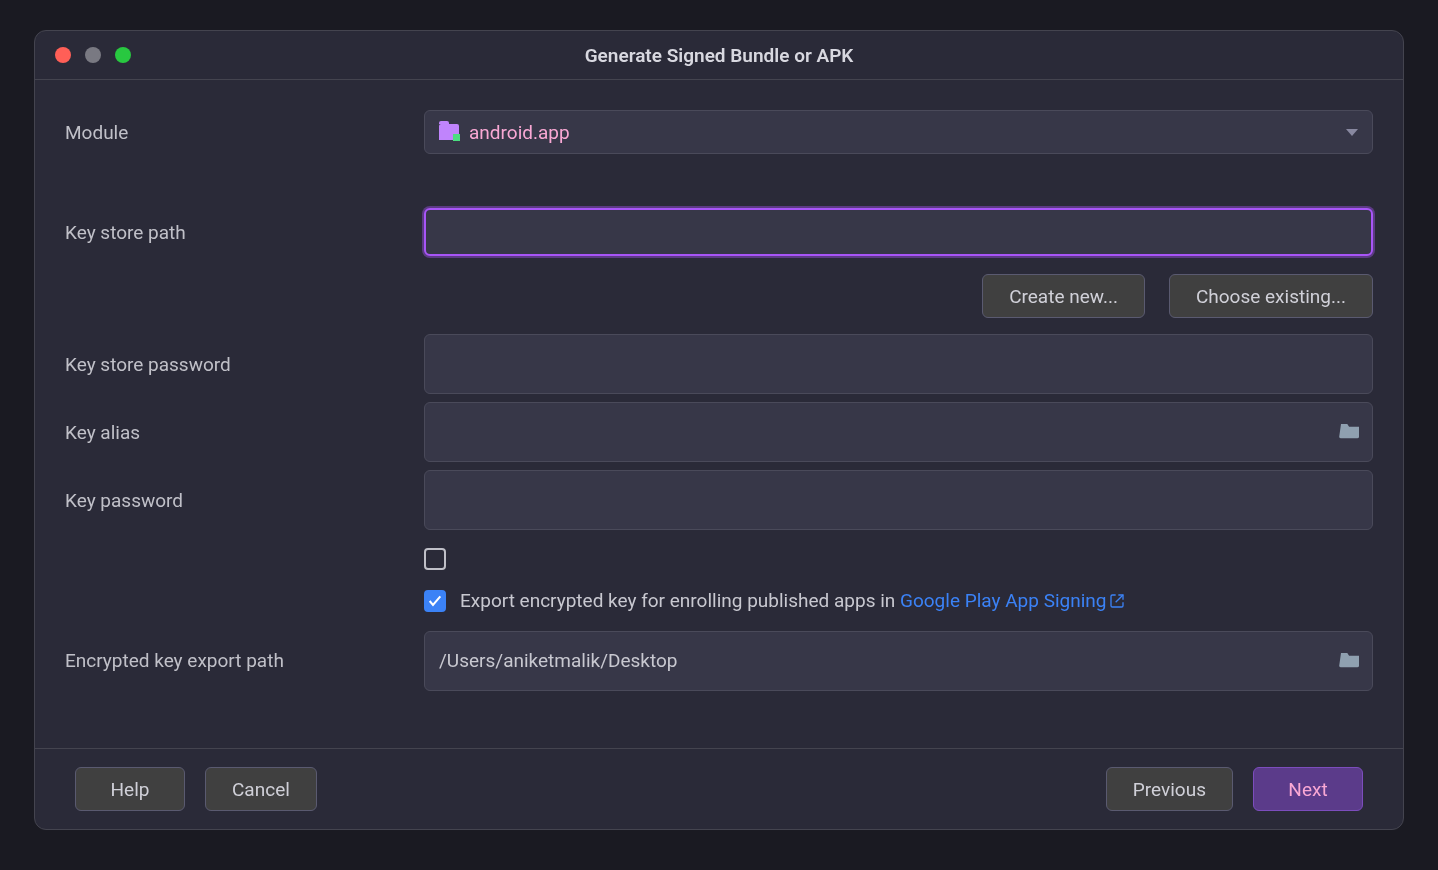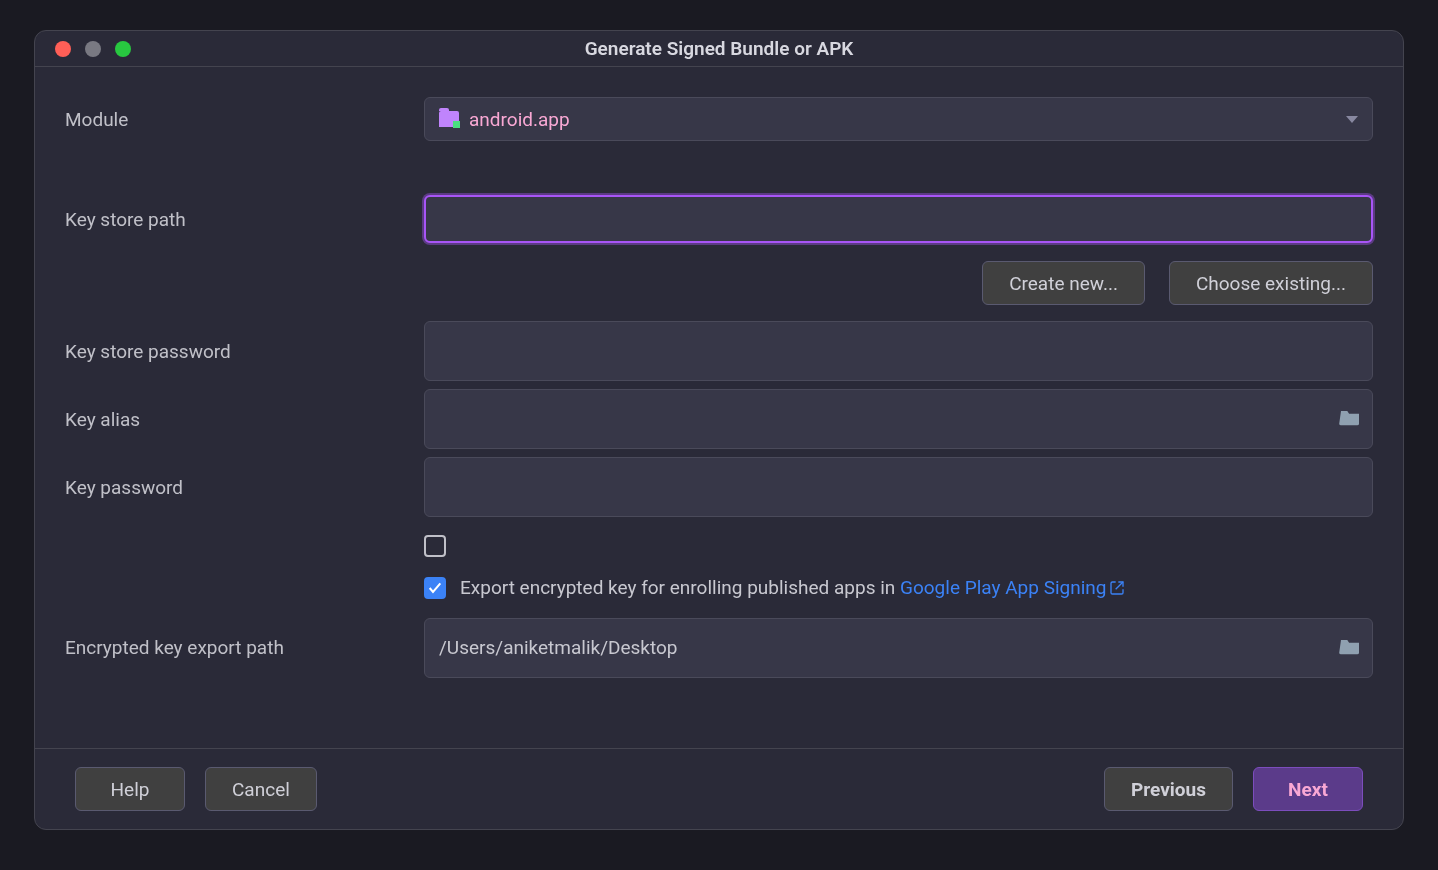--- a/index.html
+++ b/index.html
@@ -17,21 +17,21 @@
     border: 1px solid #44444f;
     border-radius: 12px;
     width: 1370px;
     height: 800px;
     margin: 0 auto;
     display: flex;
     flex-direction: column;
     overflow: hidden;
   }
   .titlebar {
-    height: 36px;
+    height: 49px;
     border-bottom: 1px solid #44444f;
     display: flex;
     align-items: center;
     position: relative;
   }
   .traffic-lights {
     display: flex;
     gap: 14px;
     padding-left: 20px;
   }
@@ -183,21 +183,21 @@
   .checkbox.checked svg { width: 16px; height: 16px; stroke: #fff; stroke-width: 3; fill: none; }
   .link { color: #3b82f6; }
   .ext-icon svg { width: 16px; height: 16px; stroke: #3b82f6; fill: none; stroke-width: 2; vertical-align: -2px; margin-left: 2px;}
   .footer {
     border-top: 1px solid #44444f;
     padding: 18px 40px;
     display: flex;
     align-items: center;
   }
   .footer .btn { min-width: 110px; justify-content: center; }
-  .footer-right { margin-left: auto; display: flex; gap: 20px; font-weight: bold; }
+  .footer-right { margin-left: auto; display: flex; gap: 20px; }
   .btn.primary {
     background: #5b3b8a;
     border-color: #7c4dbd;
     color: #f9a8d4;
   }
   .spacer-col1 { grid-column: 1; }
   .mt {
     margin-top: 24px;
   }
 </style>

